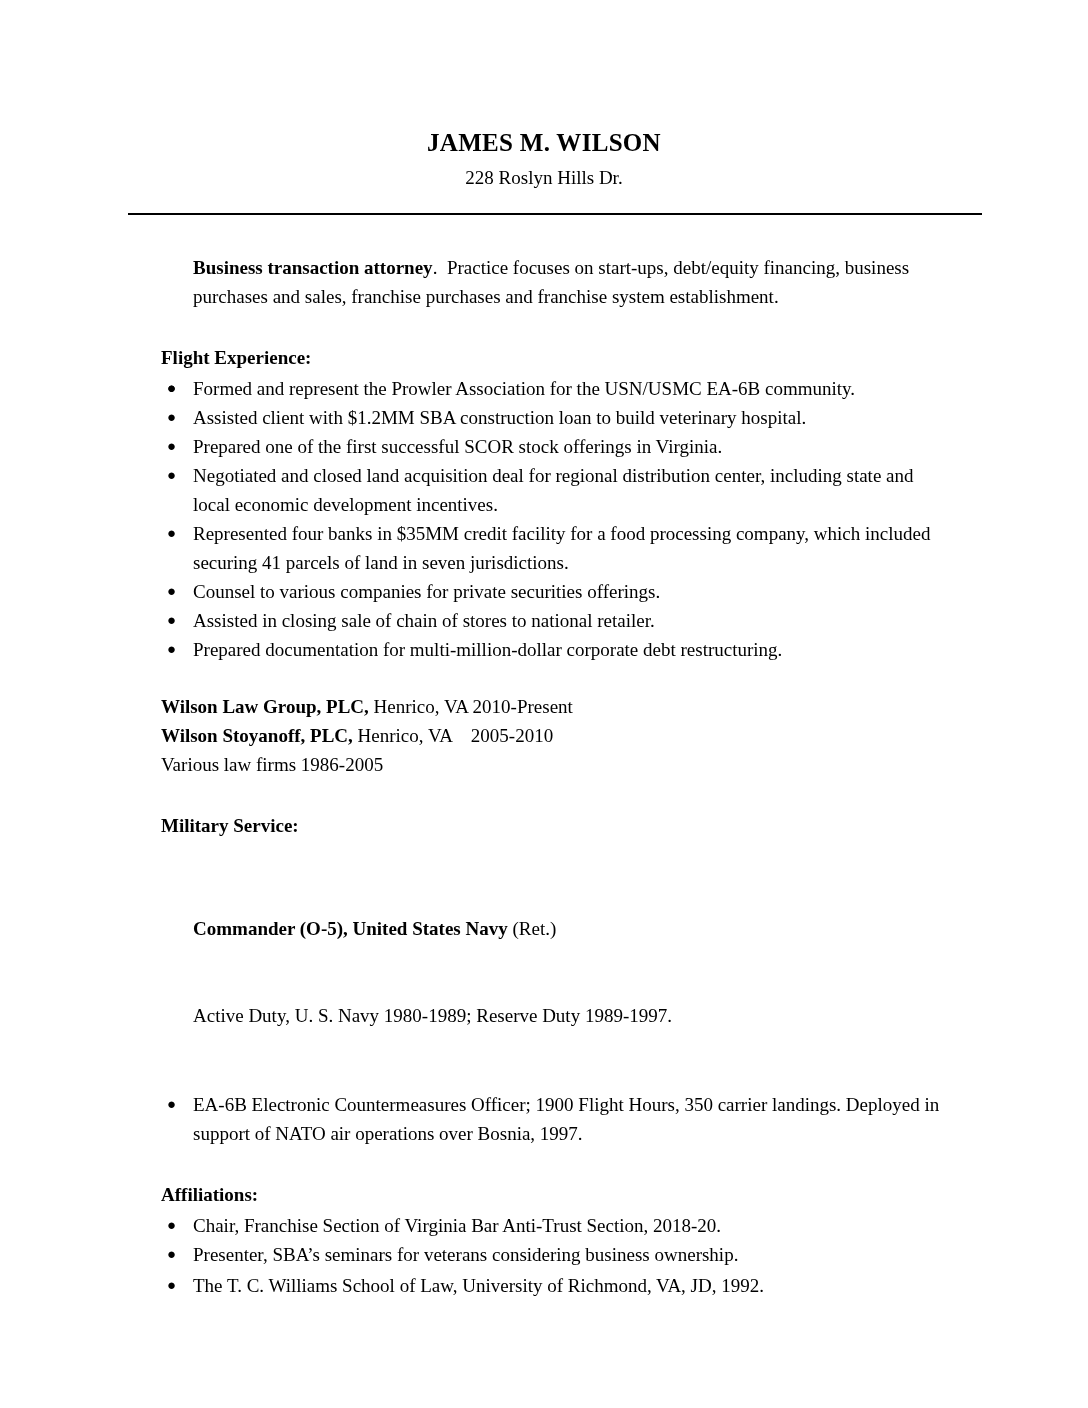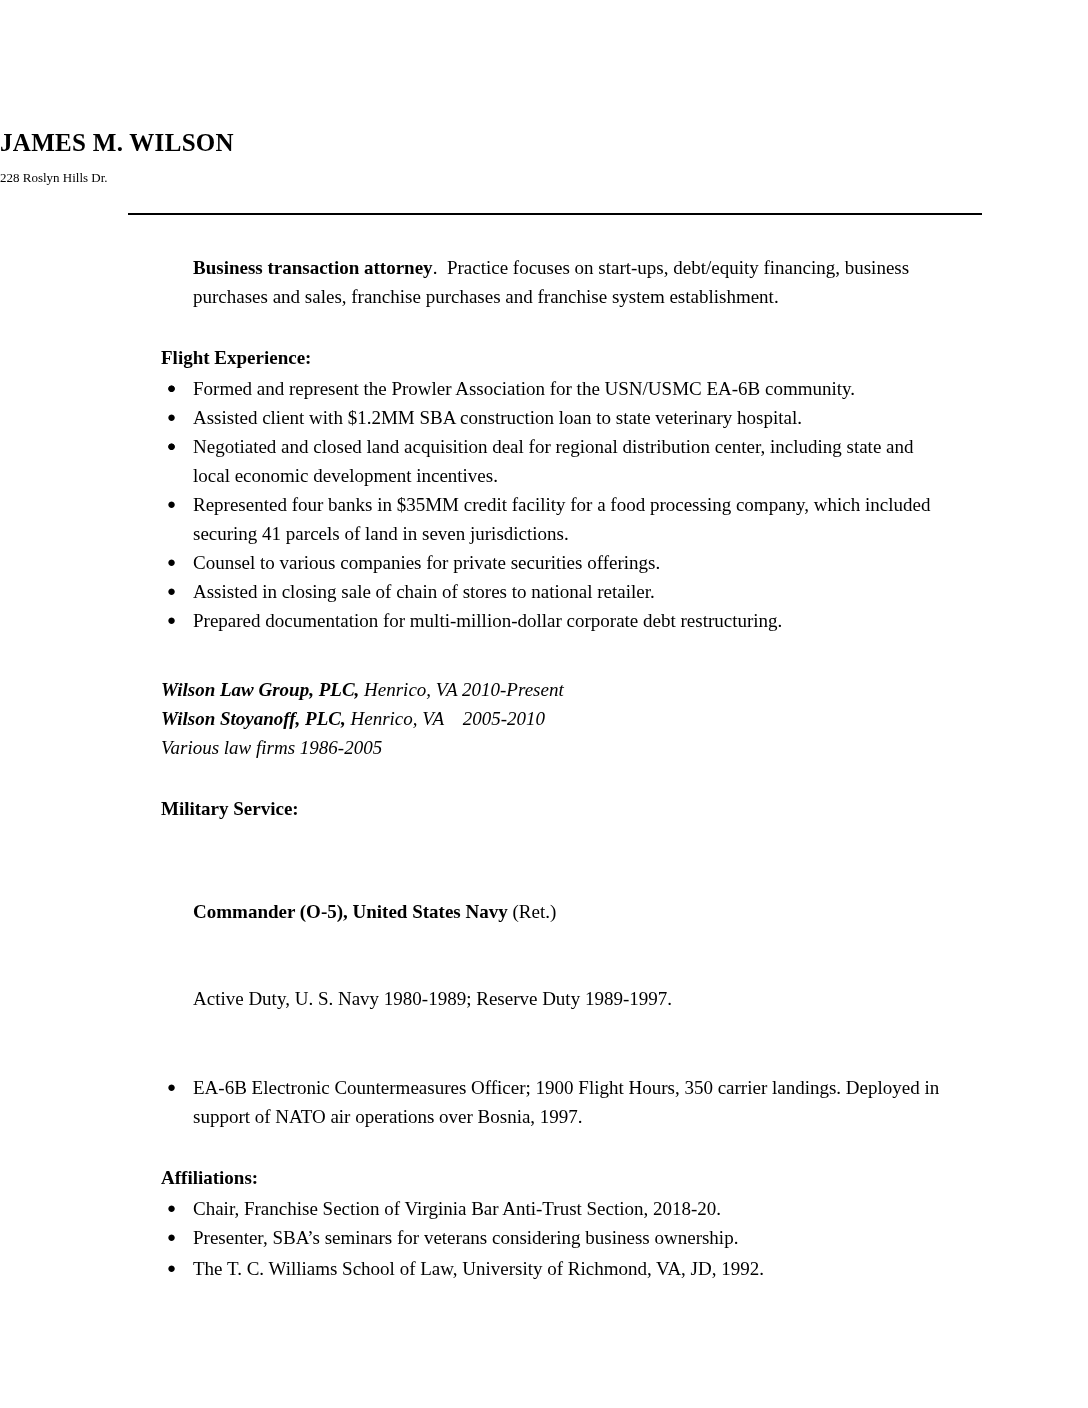--- a/index.html
+++ b/index.html
@@ -12,29 +12,30 @@
     position: relative;
   }
   .page {
     width: 1088px;
     height: 1408px;
     background: #ffffff;
     overflow: hidden;
   }
   .resume-header {
     padding-top: 128px;
+    text-align: center;
   }
   .candidate-name {
     font-size: 25px;
     font-weight: bold;
     line-height: 30px;
     letter-spacing: 0.3px;
   }
   .addr {
-    font-size: 13px;
+    font-size: 19px;
     line-height: 29px;
   }
   .addr-block { margin-top: 5px; }
   .header-divider {
     border: 0;
     border-top: 2px solid #000000;
     margin: 21px 106px 0 128px;
   }
   .content {
     padding: 0 145px 0 161px;
@@ -59,21 +60,21 @@
     position: relative;
     padding-left: 32px;
   }
   .bullet-icon {
     position: absolute;
     left: 6px;
     top: 0;
     font-size: 15px;
     line-height: 29px;
   }
-  .employment-block { margin-top: 40px; font-style: italic; }
+  .employment-block { margin-top: 28px; }
   .employment-entry { white-space: pre-wrap; }
   .military-sub {
     margin-top: 16px;
     padding-left: 32px;
     white-space: pre-wrap;
   }
   .military-list { margin-top: 18px; }
   .tight-list { margin-top: 4px; }
 </style>
 </head>
@@ -92,22 +93,22 @@
 
   <div class="content">
 
     <p class="summary"><span class="bold">Business transaction attorney</span><span>.  Practice focuses on start-ups, debt/equity financing, business purchases and sales, franchise purchases and franchise system establishment.</span></p>
 
     <div>
       <p class="section-heading">Flight Experience:</p>
       <ul class="blist">
         <li><span class="bullet-icon">●</span></li>
         <li><span class="bullet-icon">●</span><span>Formed and represent the Prowler Association for the USN/USMC EA-6B community.</span></li>
-        <li><span class="bullet-icon">●</span><span>Assisted client with $1.2MM SBA construction loan to state veterinary hospital.</span></li>
-        <li><span class="bullet-icon">●</span></li>
+        <li><span class="bullet-icon">●</span><span>Assisted client with $1.2MM SBA construction loan to build veterinary hospital.</span></li>
+        <li><span class="bullet-icon">●</span><span>Prepared one of the first successful SCOR stock offerings in Virginia.</span></li>
         <li><span class="bullet-icon">●</span><span>Negotiated and closed land acquisition deal for regional distribution center, including state and local economic development incentives.</span></li>
         <li><span class="bullet-icon">●</span><span>Represented four banks in $35MM credit facility for a food processing company, which included securing 41 parcels of land in seven jurisdictions.</span></li>
         <li><span class="bullet-icon">●</span><span>Counsel to various companies for private securities offerings.</span></li>
         <li><span class="bullet-icon">●</span><span>Assisted in closing sale of chain of stores to national retailer.</span></li>
         <li><span class="bullet-icon">●</span><span>Prepared documentation for multi-million-dollar corporate debt restructuring.</span></li>
       </ul>
     </div>
 
     <div class="employment-block">
       <p class="employment-entry"><span class="bold">Wilson Law Group, PLC,</span><span> Henrico, VA 2010-Present</span></p>

